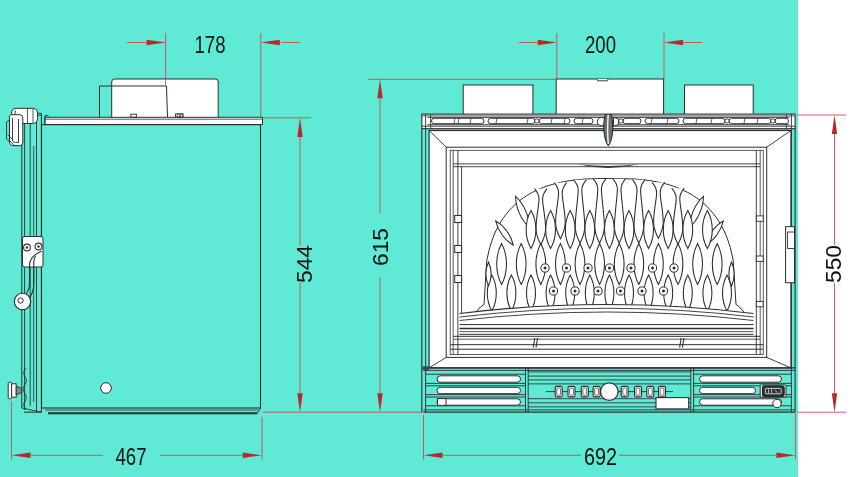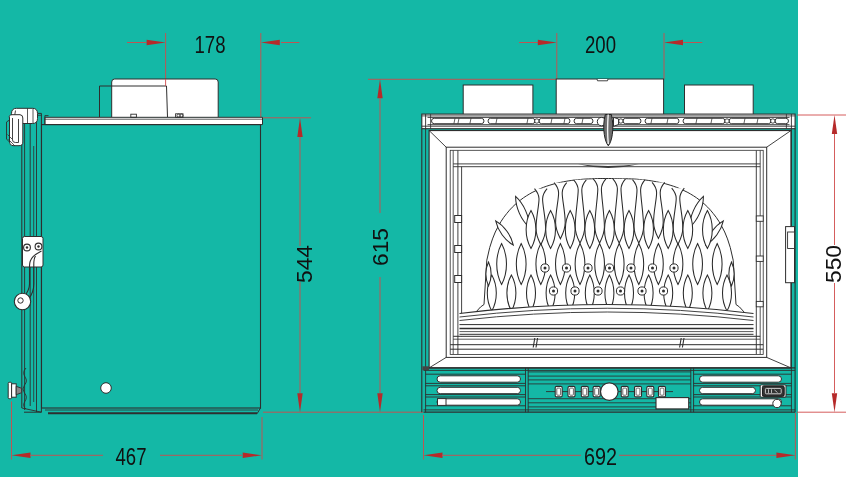--- a/index.html
+++ b/index.html
@@ -1,16 +1,16 @@
 <!DOCTYPE html>
 <html><head>
 <meta charset="utf-8">
 <style>
 html,body{margin:0;padding:0;background:#ffffff;}
-#page{width:798px;height:477px;position:relative;background:#14b8a6;font-family:"Liberation Sans", sans-serif;}
+#page{width:798px;height:477px;position:relative;background:#5eead4;font-family:"Liberation Sans", sans-serif;}
 </style>
 </head>
 <body>
 
 <div id="page">
 <svg width="855" height="477" viewBox="0 0 855 477">
 
 <g>
 <line x1="127.0" y1="42.5" x2="146.6" y2="42.5" stroke="#d04b4b" stroke-width="0.9"></line>
 <polygon points="165.6,42.5 146.6,39.8 146.6,45.2" fill="#b62a2a"></polygon>

